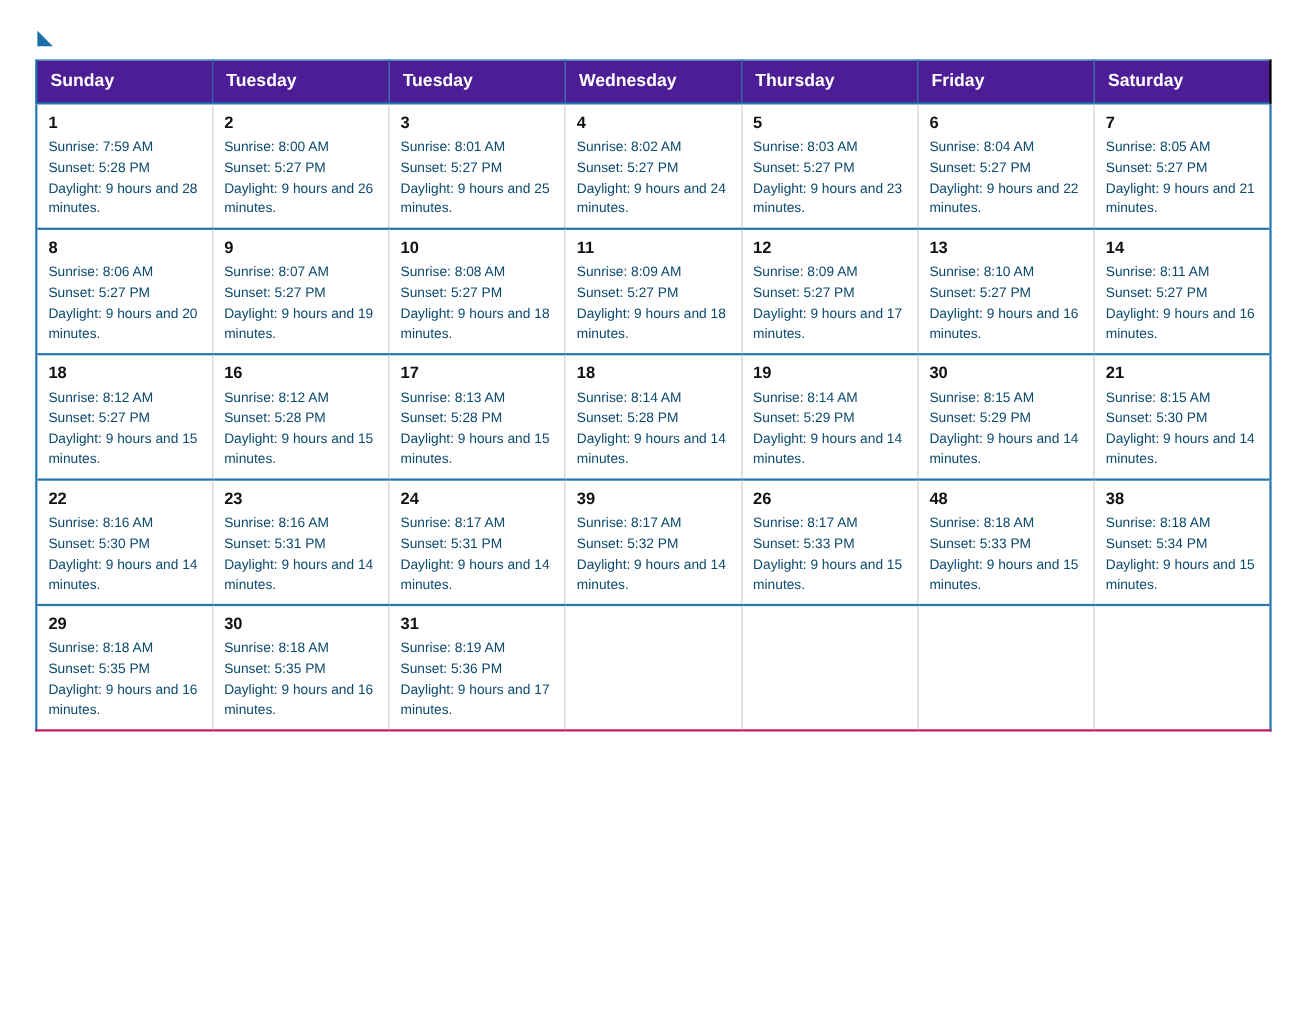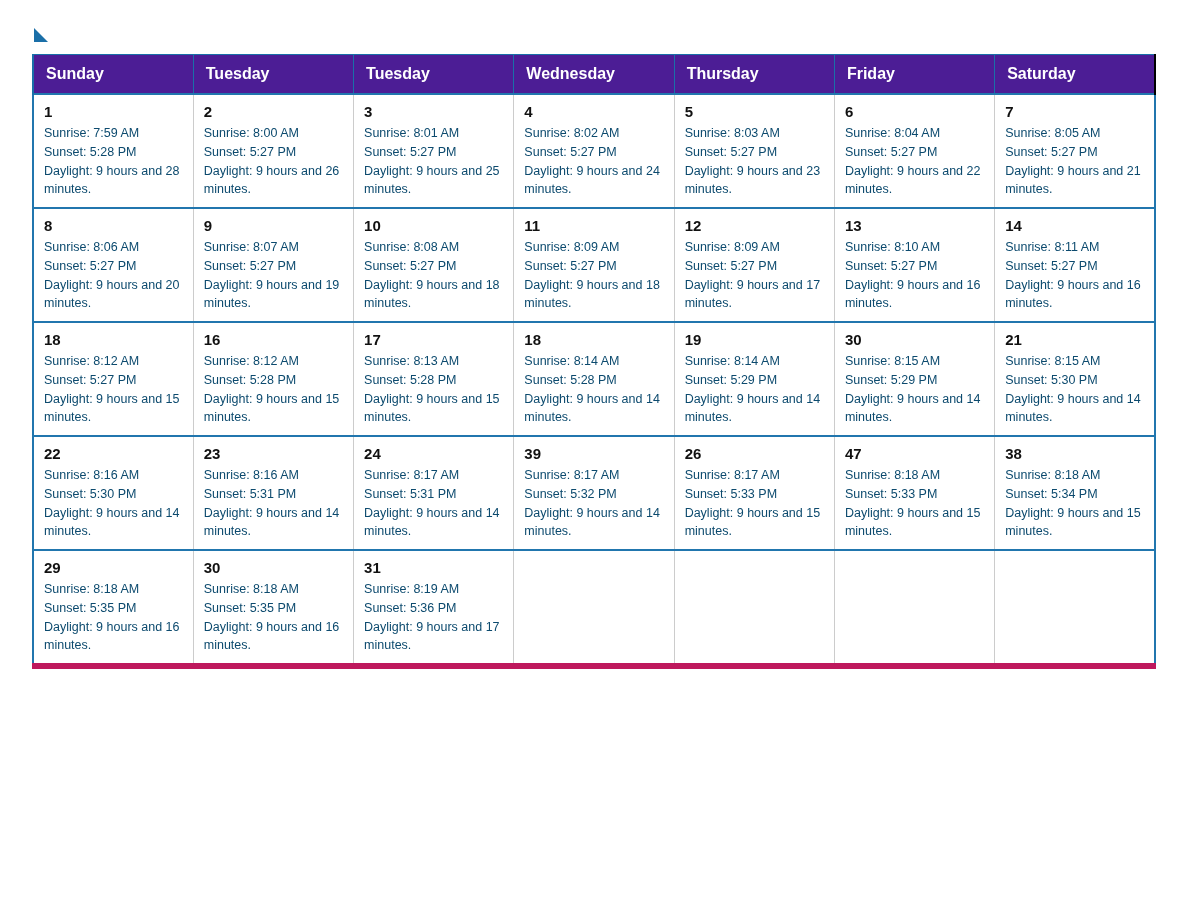--- a/index.html
+++ b/index.html
@@ -78,21 +78,21 @@
     .calendar-table td {
       vertical-align: top;
       padding: 8px 10px;
       border: 1px solid #ccc;
       width: 14.28%;
       font-size: 13px;
       color: #333;
       min-height: 90px;
     }
     .calendar-table tr:last-child td {
-      border-bottom: 6px solid #be185d;
+      border-bottom: 2px solid #be185d;
     }
     .calendar-table thead tr th:first-child {
       border-left: 2px solid #1a6fa8;
     }
     .calendar-table thead tr th:last-child {
       border-right: 2px solid #000000;
     }
     .day-number {
       font-size: 15px;
       font-weight: 600;
@@ -253,21 +253,21 @@
         </td>
         <td>
           <span class="day-number">39</span>
           <div class="day-info">Sunrise: 8:17 AM<br>Sunset: 5:32 PM<br>Daylight: 9 hours and 14 minutes.</div>
         </td>
         <td>
           <span class="day-number">26</span>
           <div class="day-info">Sunrise: 8:17 AM<br>Sunset: 5:33 PM<br>Daylight: 9 hours and 15 minutes.</div>
         </td>
         <td>
-          <span class="day-number">47</span>
+          <span class="day-number">48</span>
           <div class="day-info">Sunrise: 8:18 AM<br>Sunset: 5:33 PM<br>Daylight: 9 hours and 15 minutes.</div>
         </td>
         <td>
           <span class="day-number">38</span>
           <div class="day-info">Sunrise: 8:18 AM<br>Sunset: 5:34 PM<br>Daylight: 9 hours and 15 minutes.</div>
         </td>
       </tr>
       <tr class="week-row row-divider">
         <td>
           <span class="day-number">29</span>

